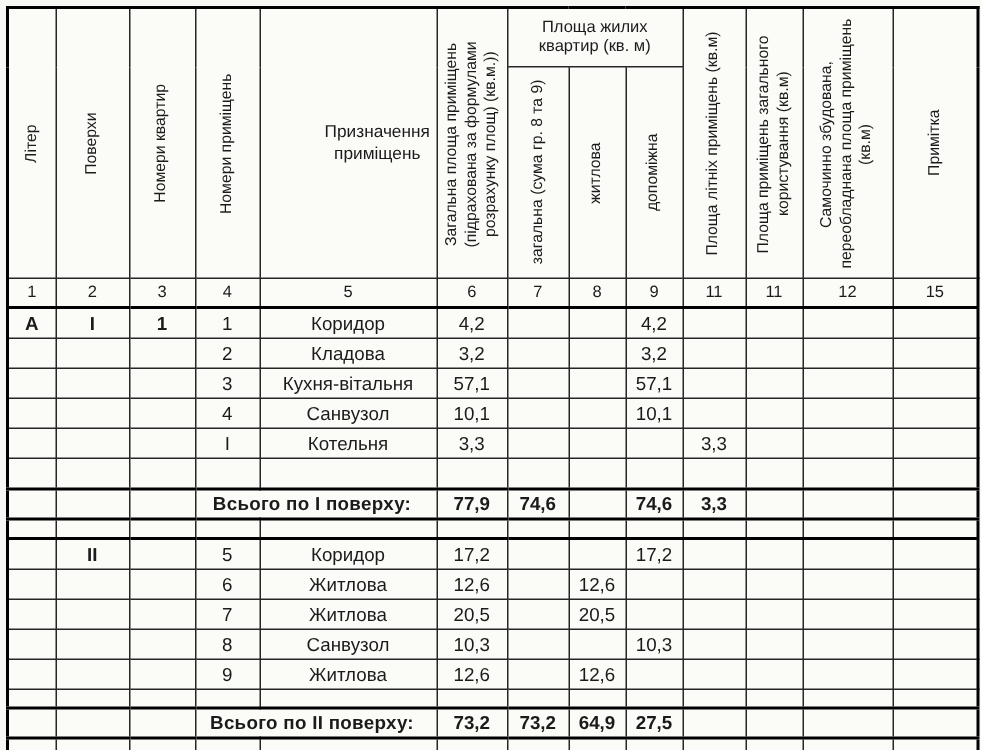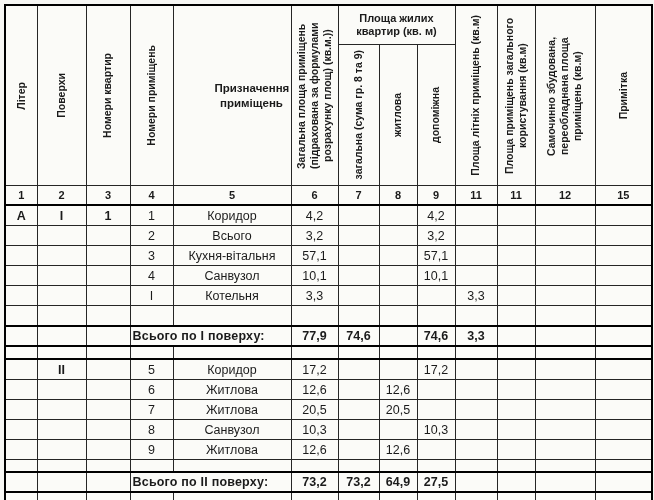--- a/index.html
+++ b/index.html
@@ -17,21 +17,21 @@
   }
   th,td{
     border:1px solid #262626;
     padding:0 2px;
     text-align:center;vertical-align:middle;
     font-weight:normal;
     overflow:hidden;
     white-space:nowrap;
   }
   
-  thead th{font-weight:bold;margin-left:44px;}
+  thead th{font-weight:normal;margin-left:44px;}
   .vcell{vertical-align:middle;}
   .vtext{
     writing-mode:vertical-rl;
     transform:rotate(180deg);
     margin:0 auto;
     font-size:10.5px;line-height:1.25;
     max-height:168px;
     white-space:normal;
     text-align:center;
   }
@@ -47,21 +47,21 @@
   tbody td{font-size:12.5px;height:19px;}
   .row-data td{height:19px;}
   .row-empty td{height:19px;}
   .row-spacer td{height:11px;}
   .row-spacer-sm td{height:7px;}
   .row-total td{
     height:18px;font-weight:bold;font-size:12.5px;
     border-top:2px solid #000;border-bottom:2px solid #000;
   }
   .section-start td{border-top:2px solid #000;}
-  .total-label{text-align:left;padding-right:7px !important;letter-spacing:.2px;}
+  .total-label{text-align:center;padding-right:7px !important;letter-spacing:.2px;}
   
   .row-data td:nth-child(1),.row-data td:nth-child(2),.row-data td:nth-child(3){font-weight:bold;}
 </style>
 </head>
 <body>
 
 <div class="page">
   <table>
     <colgroup>
       <col style="width:32px">
@@ -155,21 +155,21 @@
           <td></td>
           <td></td>
           <td></td>
           <td></td>
         </tr>
         <tr class="row-data">
           <td></td>
           <td></td>
           <td></td>
           <td>2</td>
-          <td>Всього</td>
+          <td>Кладова</td>
           <td>3,2</td>
           <td></td>
           <td></td>
           <td>3,2</td>
           <td></td>
           <td></td>
           <td></td>
           <td></td>
         </tr>
         <tr class="row-data">

